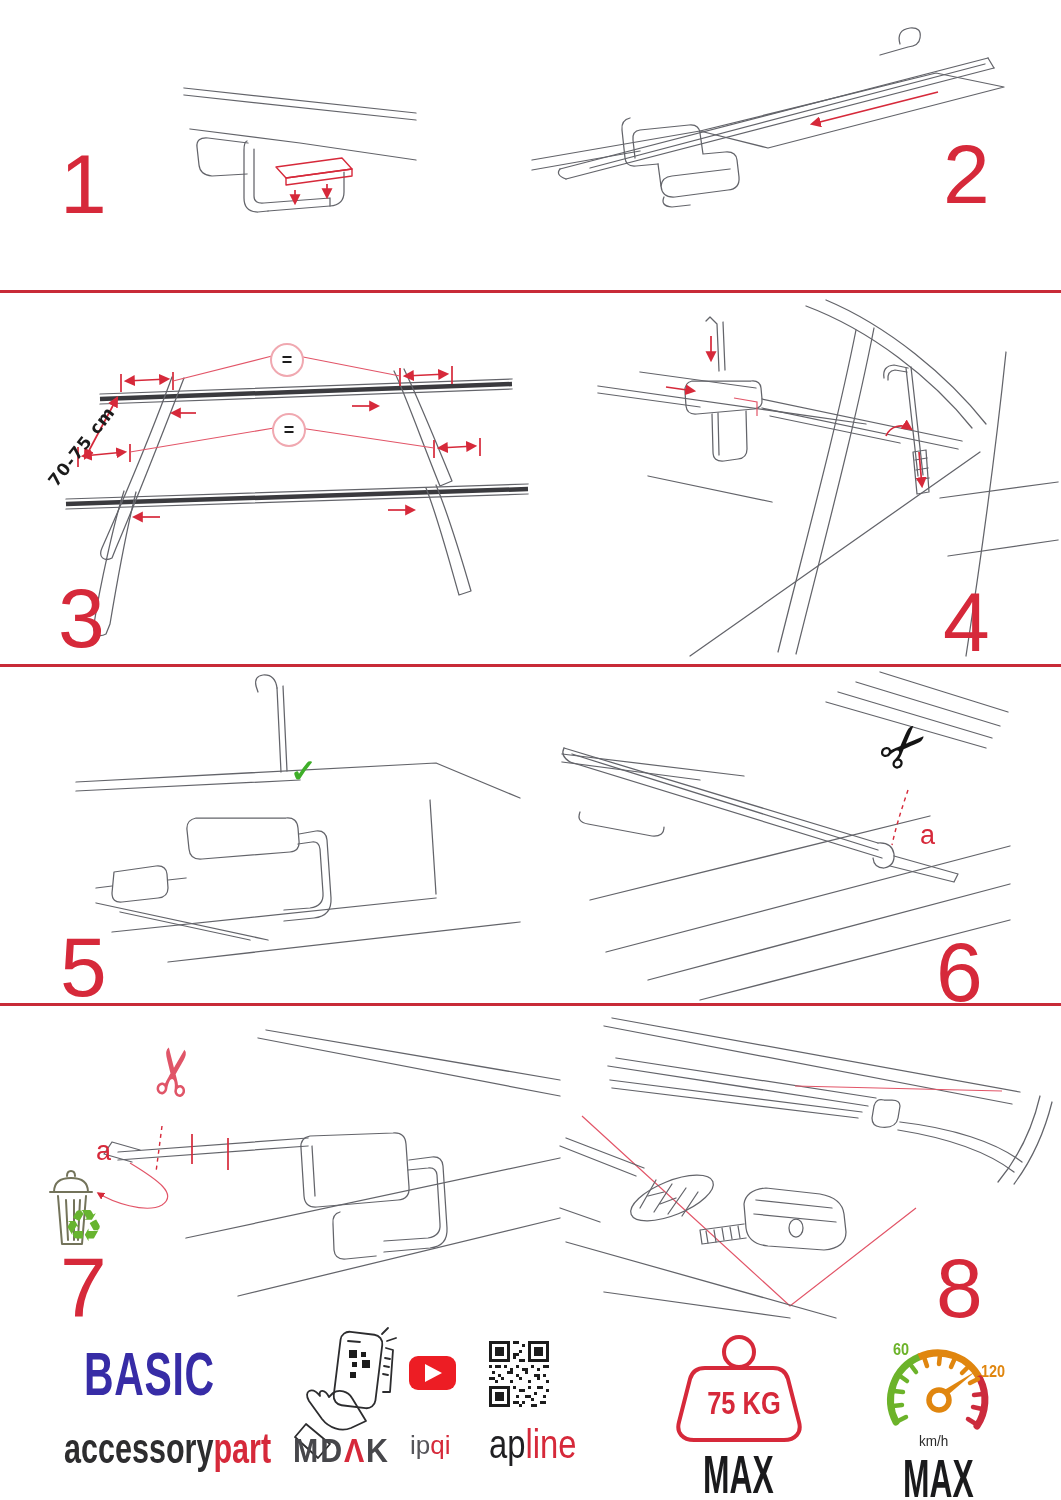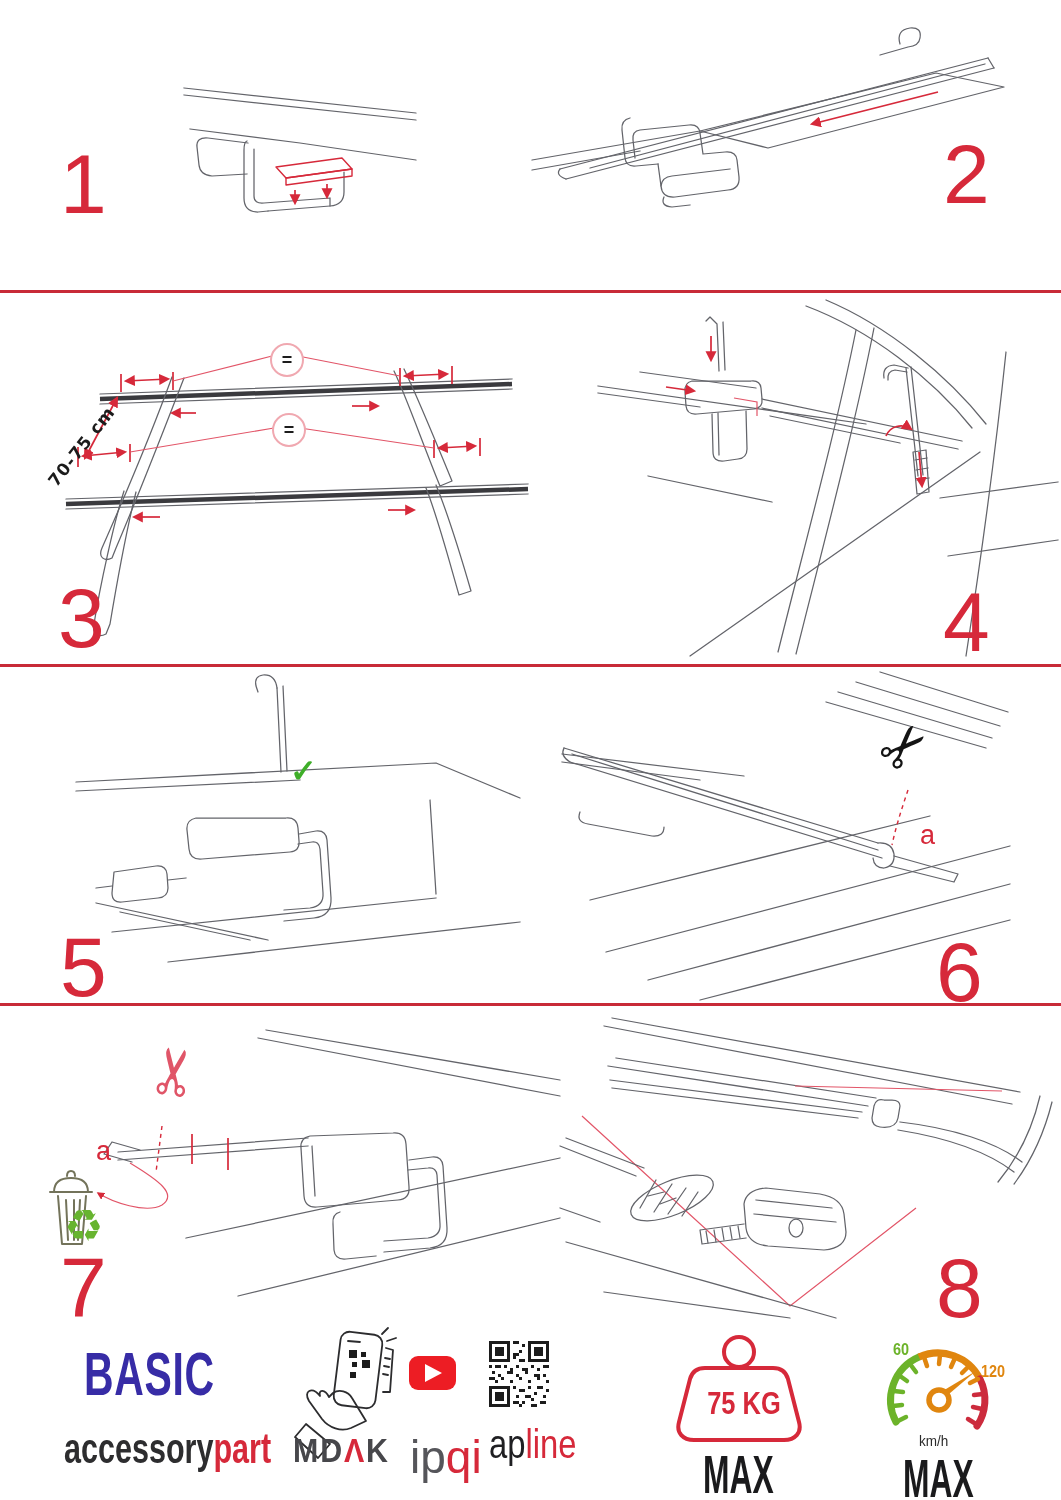--- a/index.html
+++ b/index.html
@@ -28,21 +28,21 @@
   .alabel{position:absolute;font-size:27px;color:#d6293a;}
   .scissors{position:absolute;line-height:1;}
   .sc6{left:880px;top:718px;font-size:58px;color:#141414;transform:rotate(-45deg);}
   .sc7{left:148px;top:1040px;font-size:64px;color:#e05568;transform:rotate(-82deg);}
   .recycle{position:absolute;left:64px;top:1204px;font-size:44px;color:#67b42f;line-height:1;}
   .condx{transform-origin:left top;white-space:nowrap;position:absolute;}
   .basic{left:84px;top:1338px;font-size:62px;font-weight:600;color:#372ca6;transform:scaleX(0.66);letter-spacing:1px;}
   .accpart{left:64px;top:1424px;font-size:43px;font-weight:600;transform:scaleX(0.71);}
   .accpart .k{color:#2d2d2f;} .r{color:#d6293a;}
   .mdak{left:293px;top:1432px;font-size:33px;font-weight:700;color:#47474b;transform:scaleX(0.92);letter-spacing:2px;}
-  .ipqi{left:410px;top:1430px;font-size:46px;font-weight:400;color:#55555a;text-align:right;}
+  .ipqi{left:410px;top:1430px;font-size:26px;font-weight:400;color:#55555a;text-align:right;}
   .apline{left:489px;top:1421px;font-size:41px;font-weight:500;color:#1f1f22;transform:scaleX(0.8);}
   .kg{left:700px;top:1386px;width:80px;text-align:center;font-size:31px;font-weight:700;color:#d6293a;
       transform:scaleX(0.82);transform-origin:center top;position:absolute;white-space:nowrap;}
   .maxw{left:703px;top:1444px;font-size:53px;font-weight:600;color:#1a1a1c;transform:scaleX(0.6);}
   .maxs{left:903px;top:1448px;font-size:53px;font-weight:600;color:#1a1a1c;transform:scaleX(0.6);}
   .sp60{left:893px;top:1340px;font-size:17px;font-weight:700;color:#6cb32a;transform:scaleX(0.85);}
   .sp120{left:981px;top:1362px;font-size:17px;font-weight:700;color:#e0860f;transform:scaleX(0.85);}
   .kmh{left:919px;top:1432px;font-size:15px;font-weight:400;color:#2a2a2a;transform:scaleX(0.9);}
 </style>
 </head>

